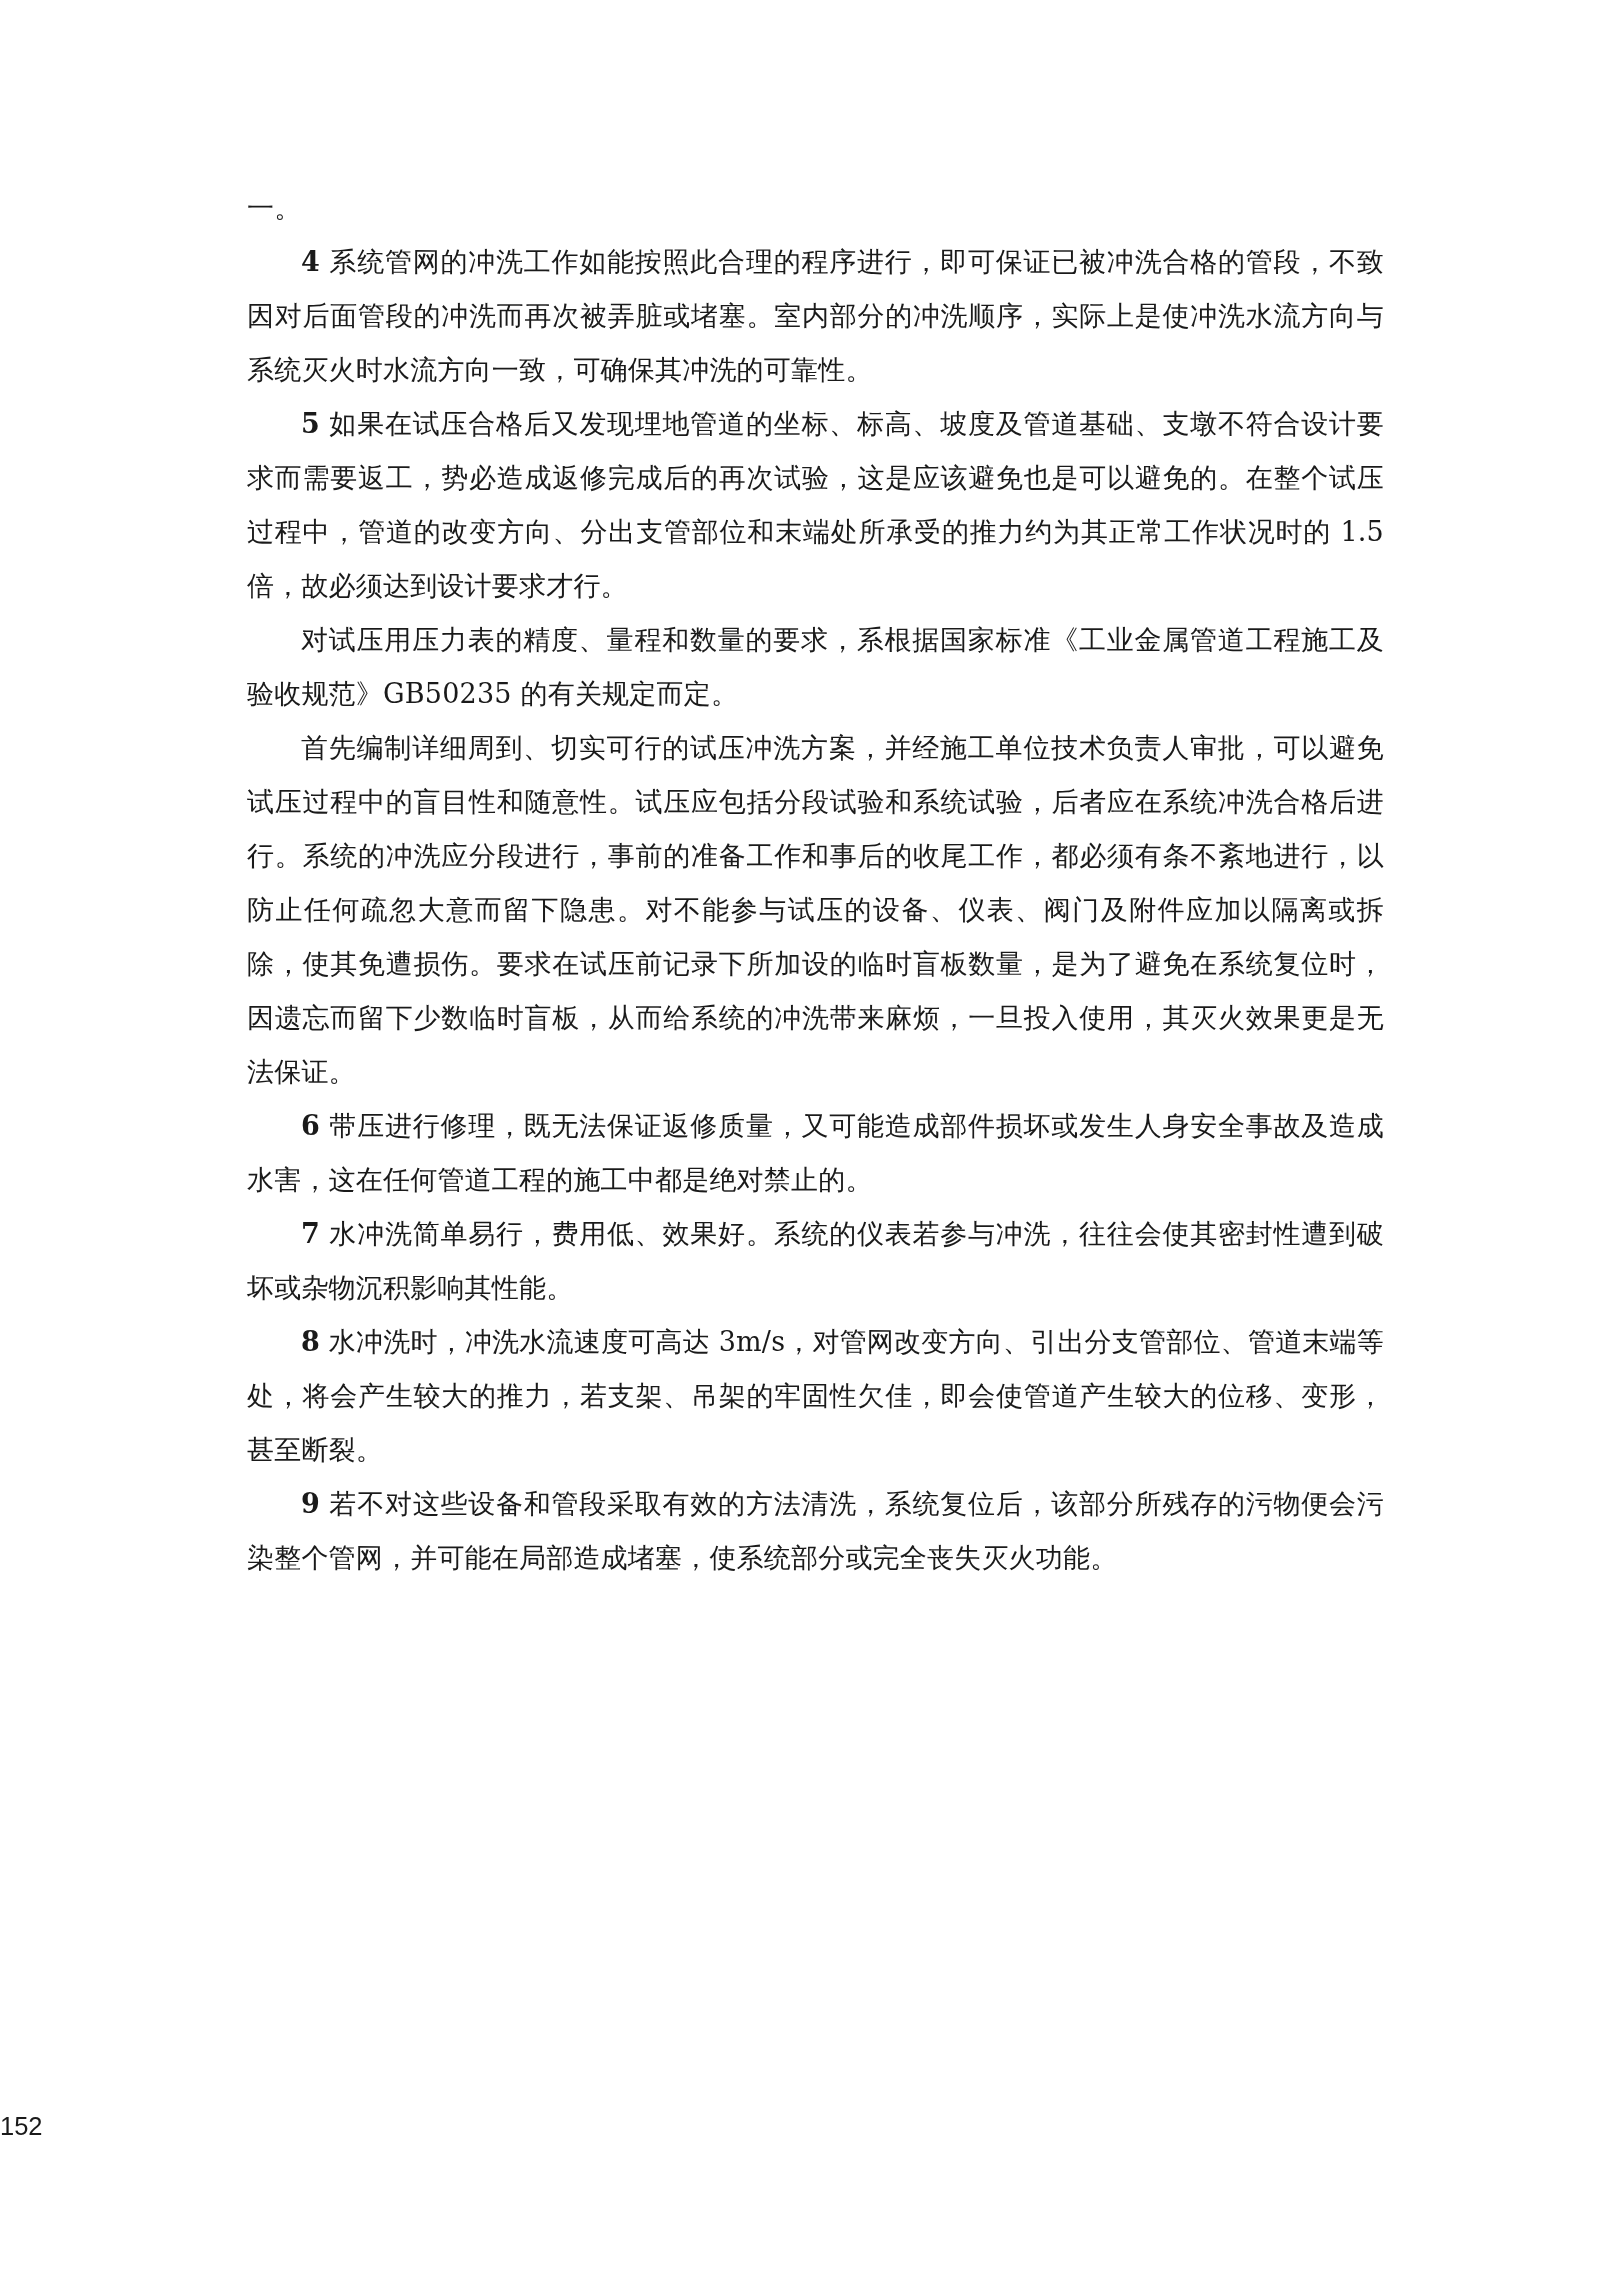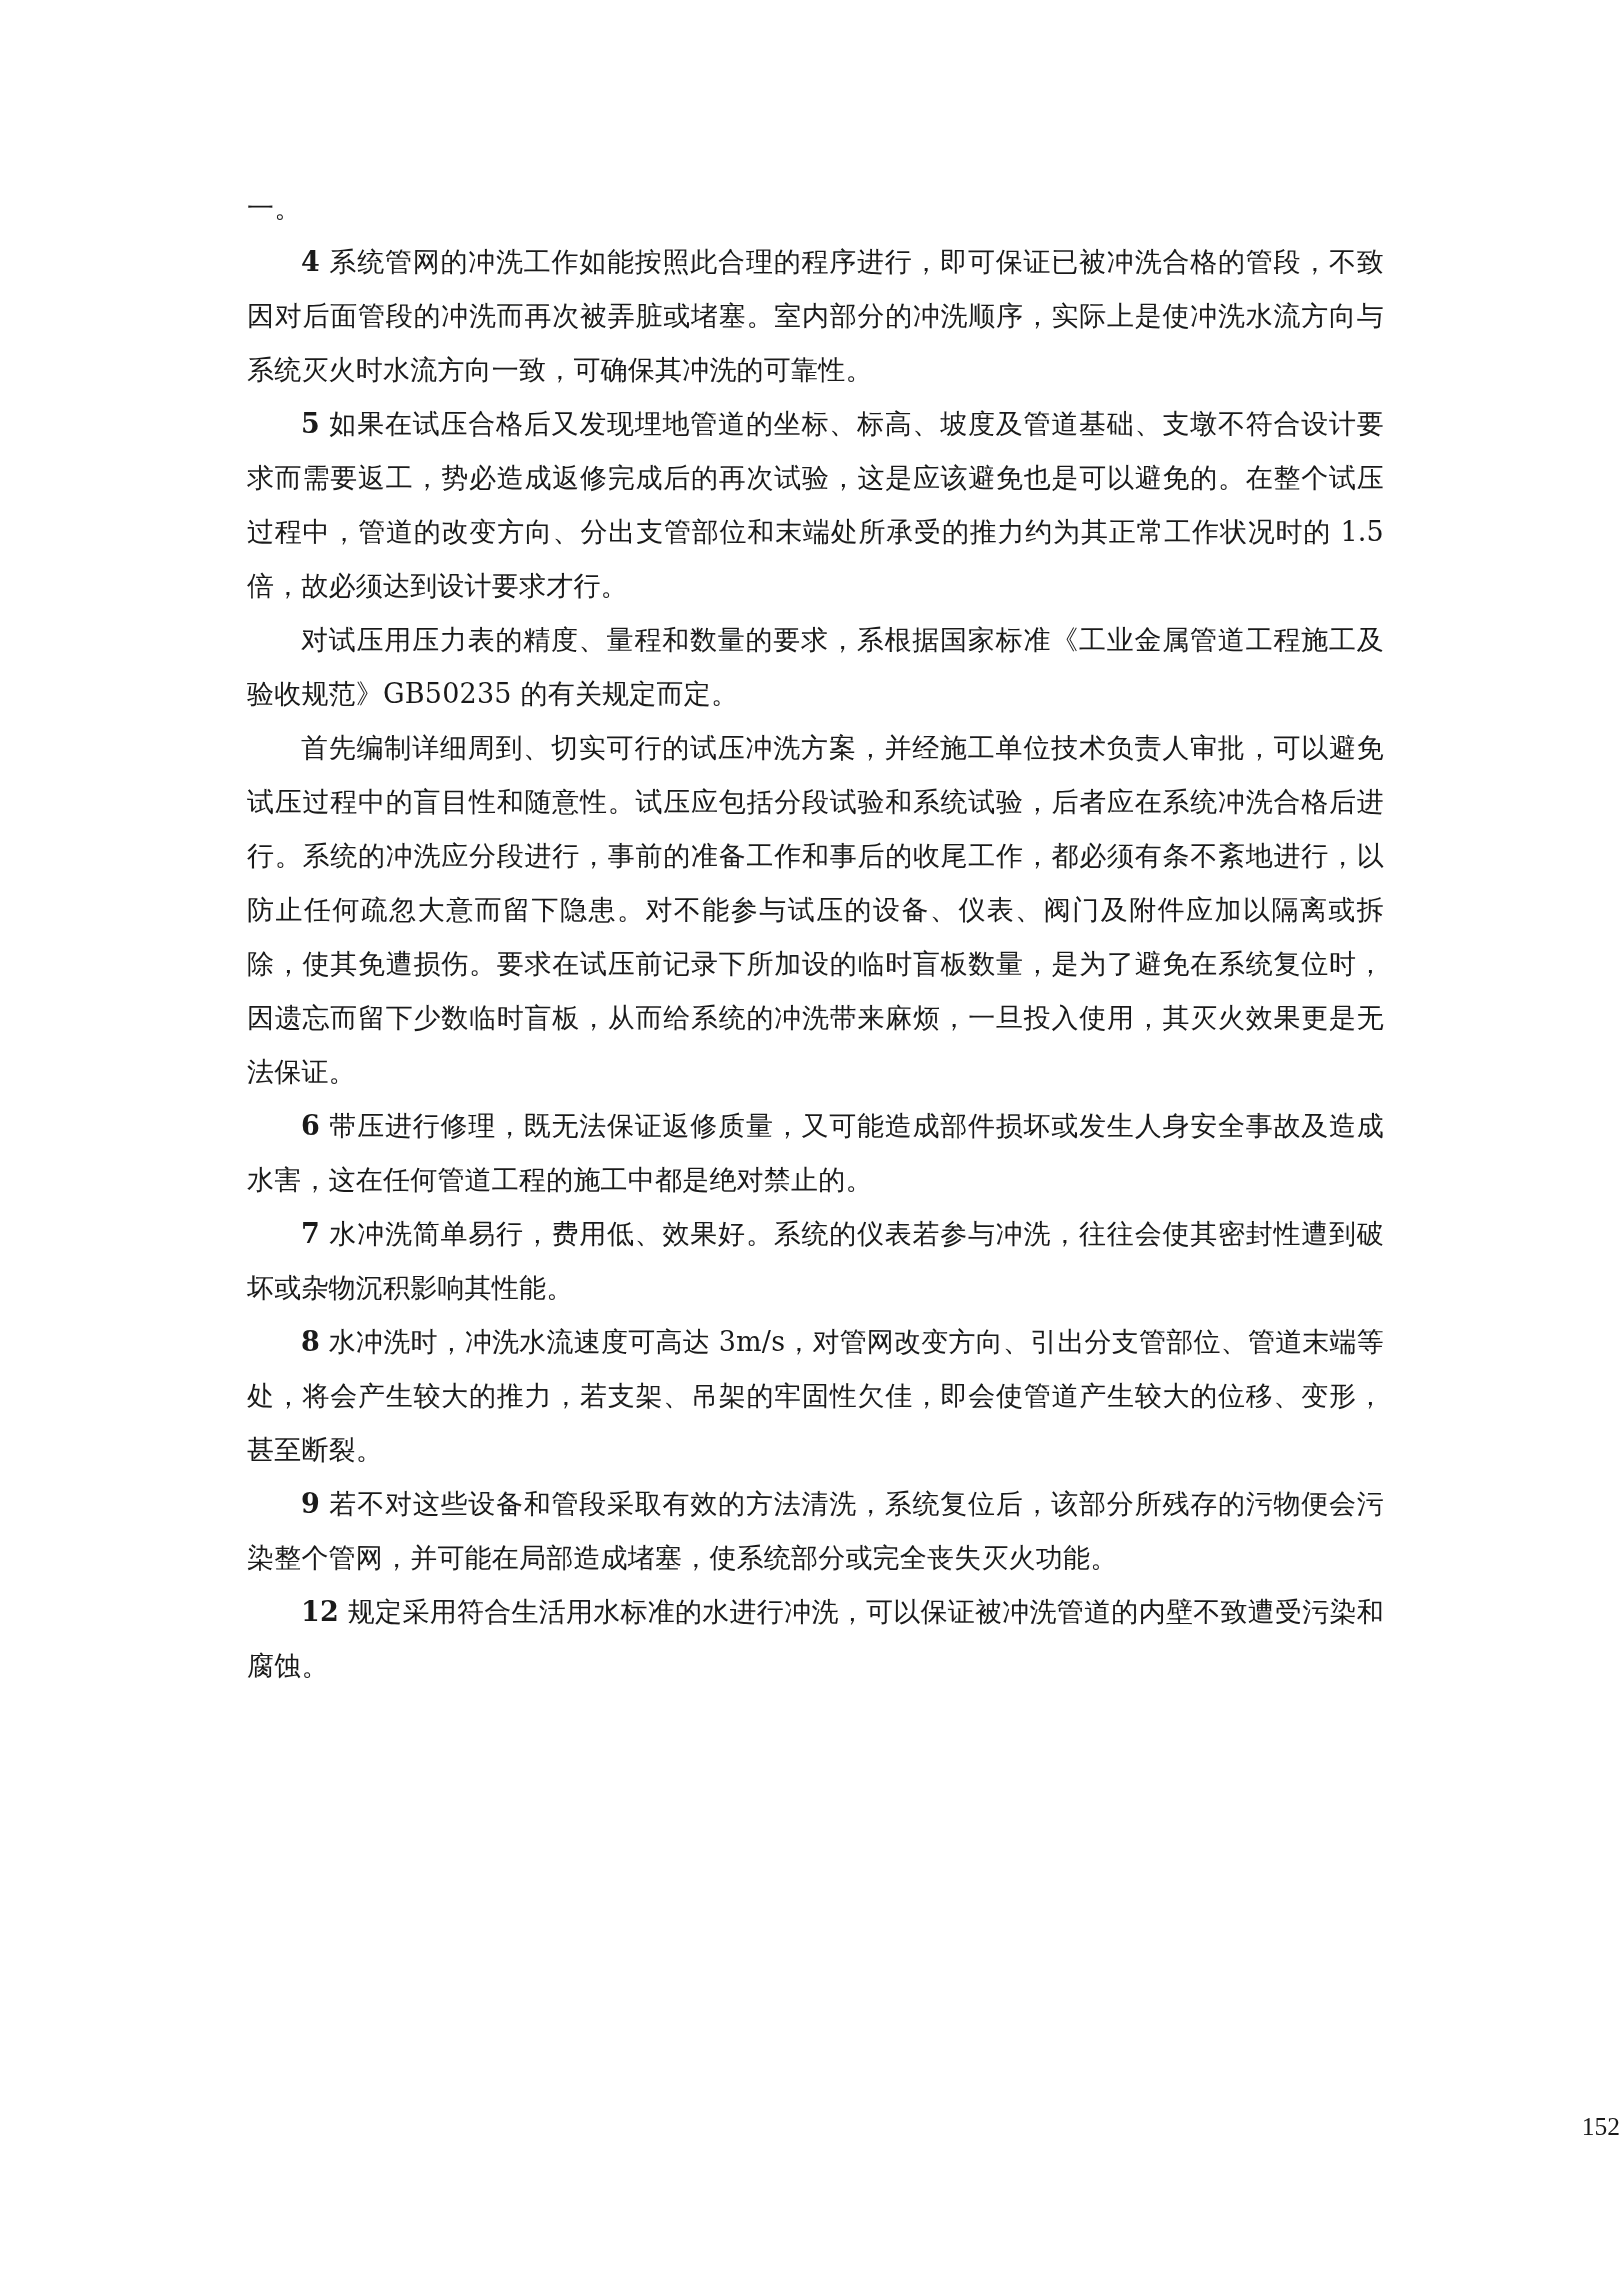--- a/index.html
+++ b/index.html
@@ -41,23 +41,23 @@
     text-indent: 0;
   }
   .num {
     font-weight: bold;
   }
   .footer {
     position: absolute;
     left: 0;
     top: 2112px;
     width: 100%;
-    text-align: right;
+    text-align: left;
     font-size: 25.5px;
-    font-family: Liberation Serif, serif;
+    font-family: Liberation Sans, sans-serif;
     color: #1a1a1a;
   }
 </style>
 </head>
 <body>
 
 <div class="page">
 
   <div class="content">
 
@@ -98,24 +98,20 @@
       <span>水冲洗时，冲洗水流速度可高达 3m/s，对管网改变方向、引出分支管部位、管道末端等处，将会产生较大的推力，若支架、吊架的牢固性欠佳，即会使管道产生较大的位移、变形，甚至断裂。</span>
     </p>
 
     <p class="para indent">
       <span class="num">9</span>
       <span>若不对这些设备和管段采取有效的方法清洗，系统复位后，该部分所残存的污物便会污染整个管网，并可能在局部造成堵塞，使系统部分或完全丧失灭火功能。</span>
     </p>
 
 
 
-    <p class="para indent">
-      <span class="num">12</span>
-      <span>规定采用符合生活用水标准的水进行冲洗，可以保证被冲洗管道的内壁不致遭受污染和腐蚀。</span>
-    </p>
 
 
   </div>
 
   <div class="footer">152</div>
 
 </div>
 
 
 </body></html>

